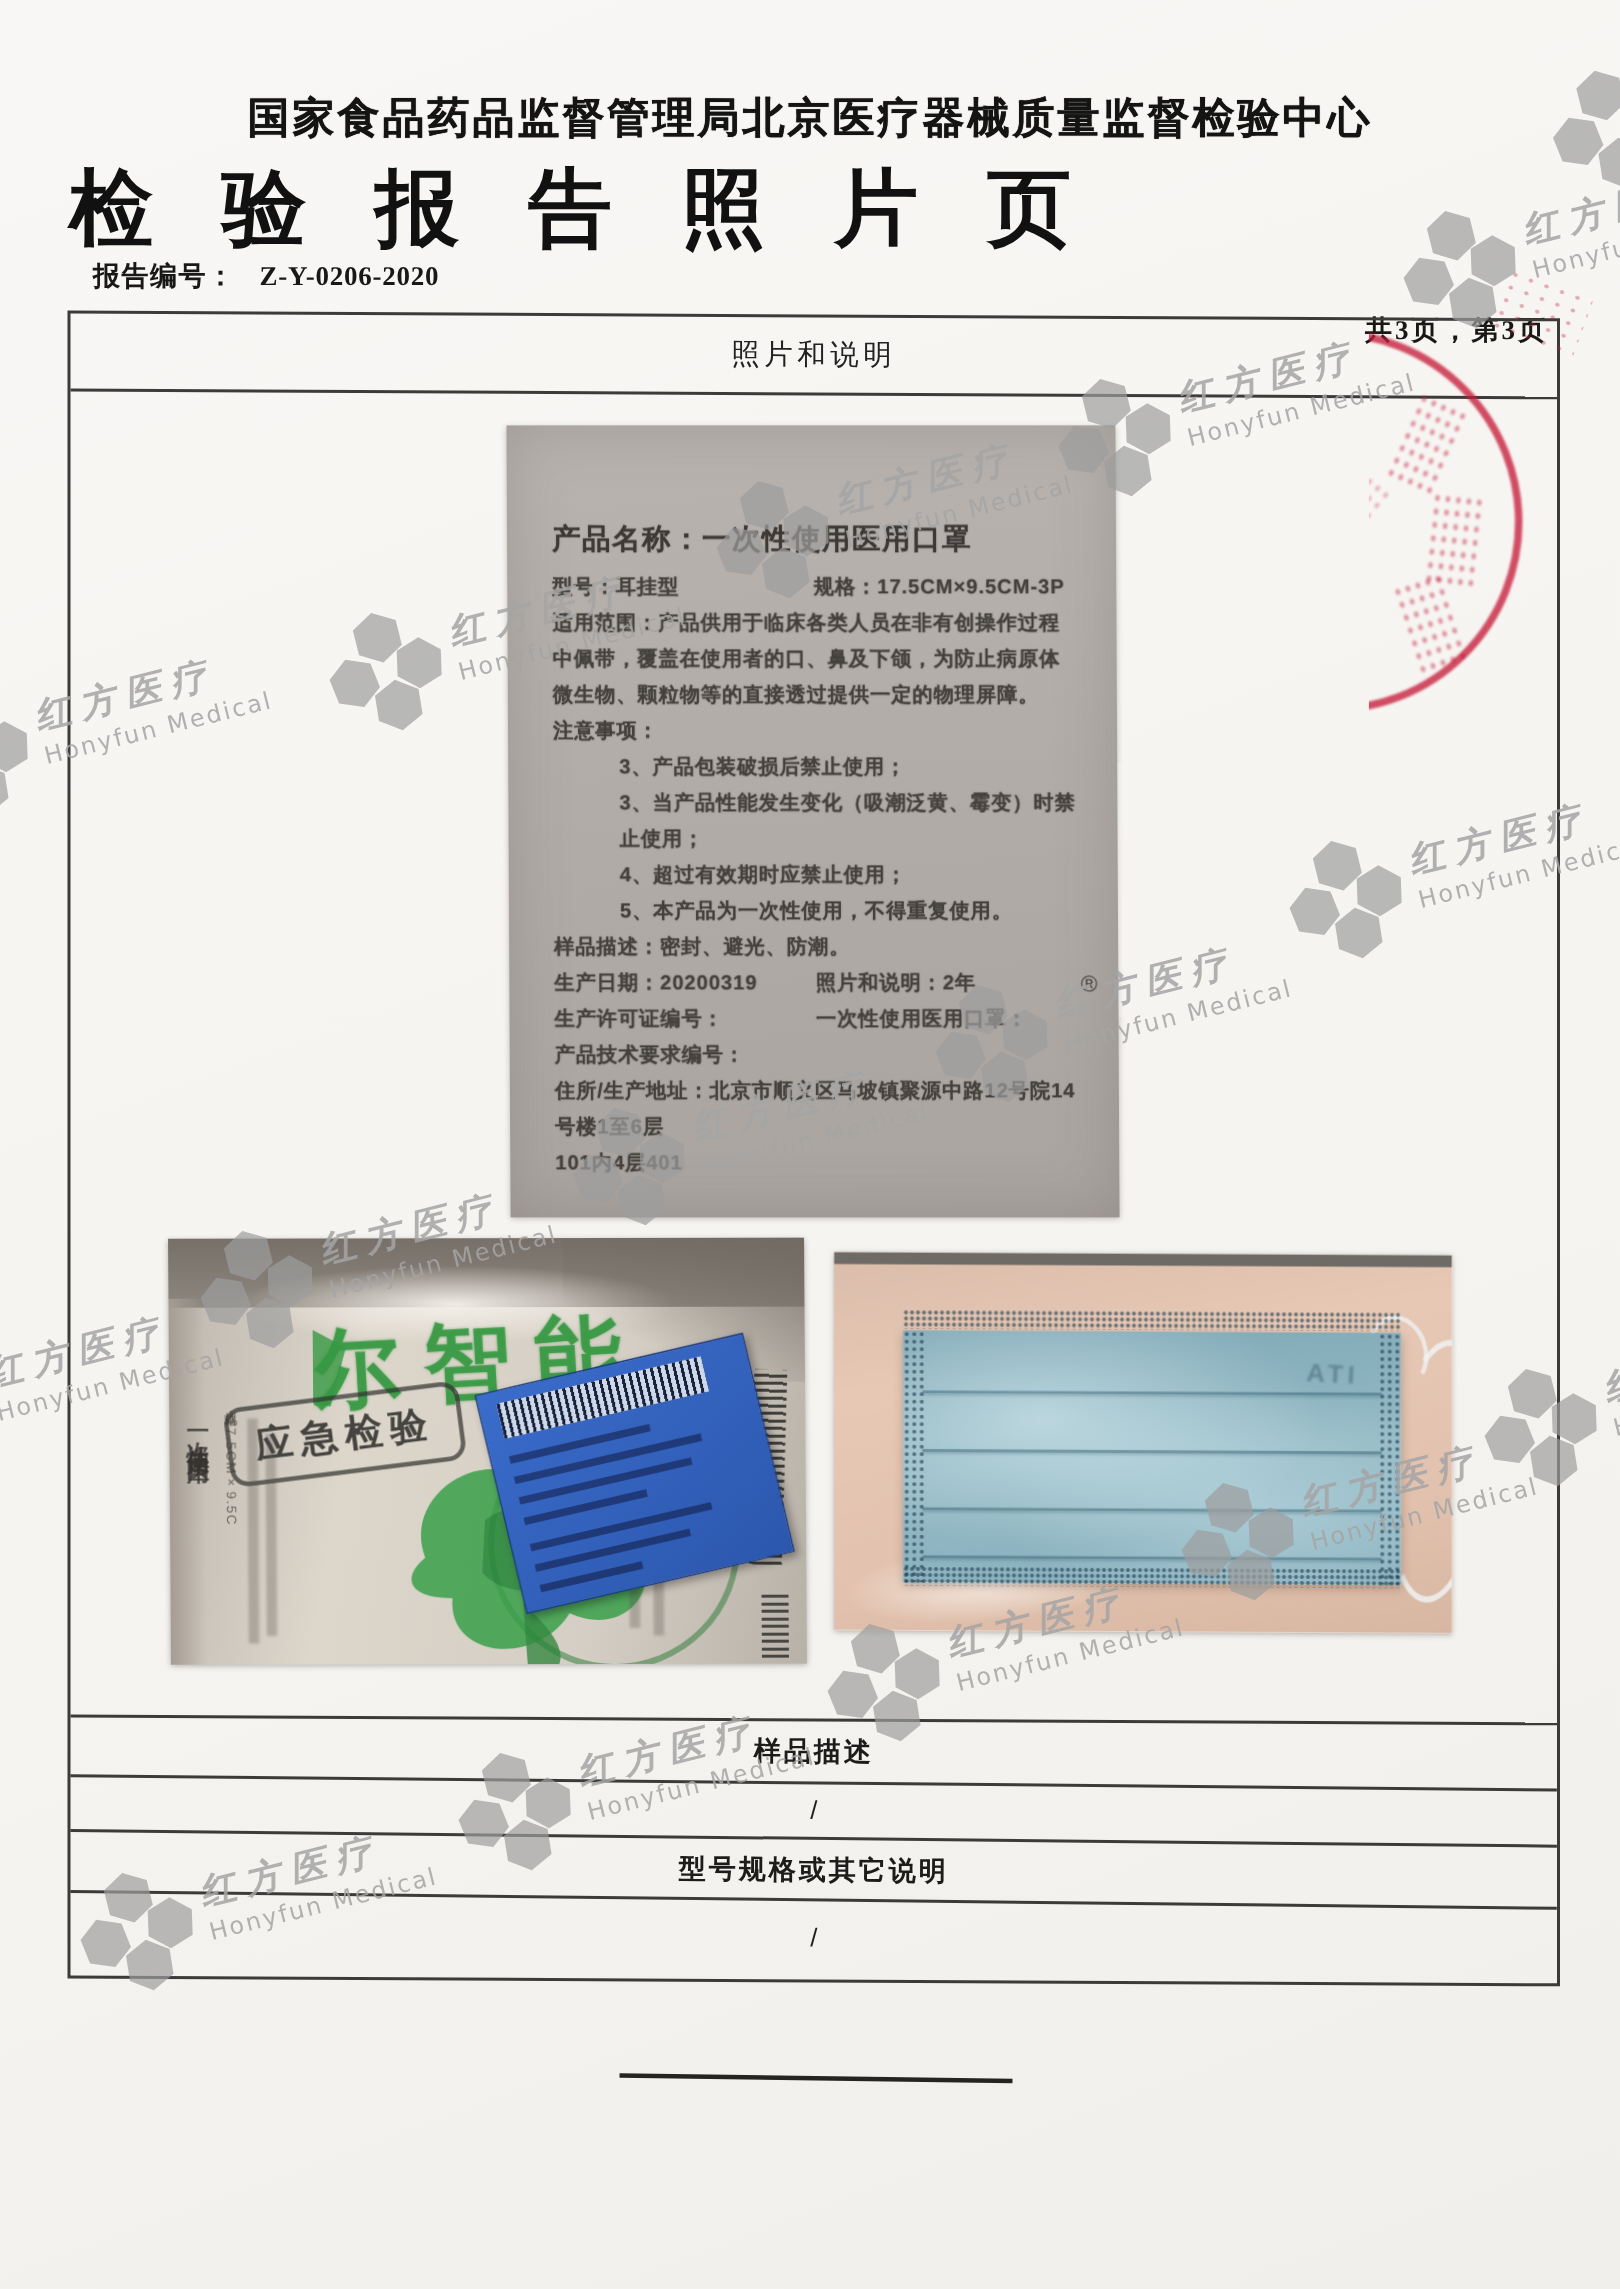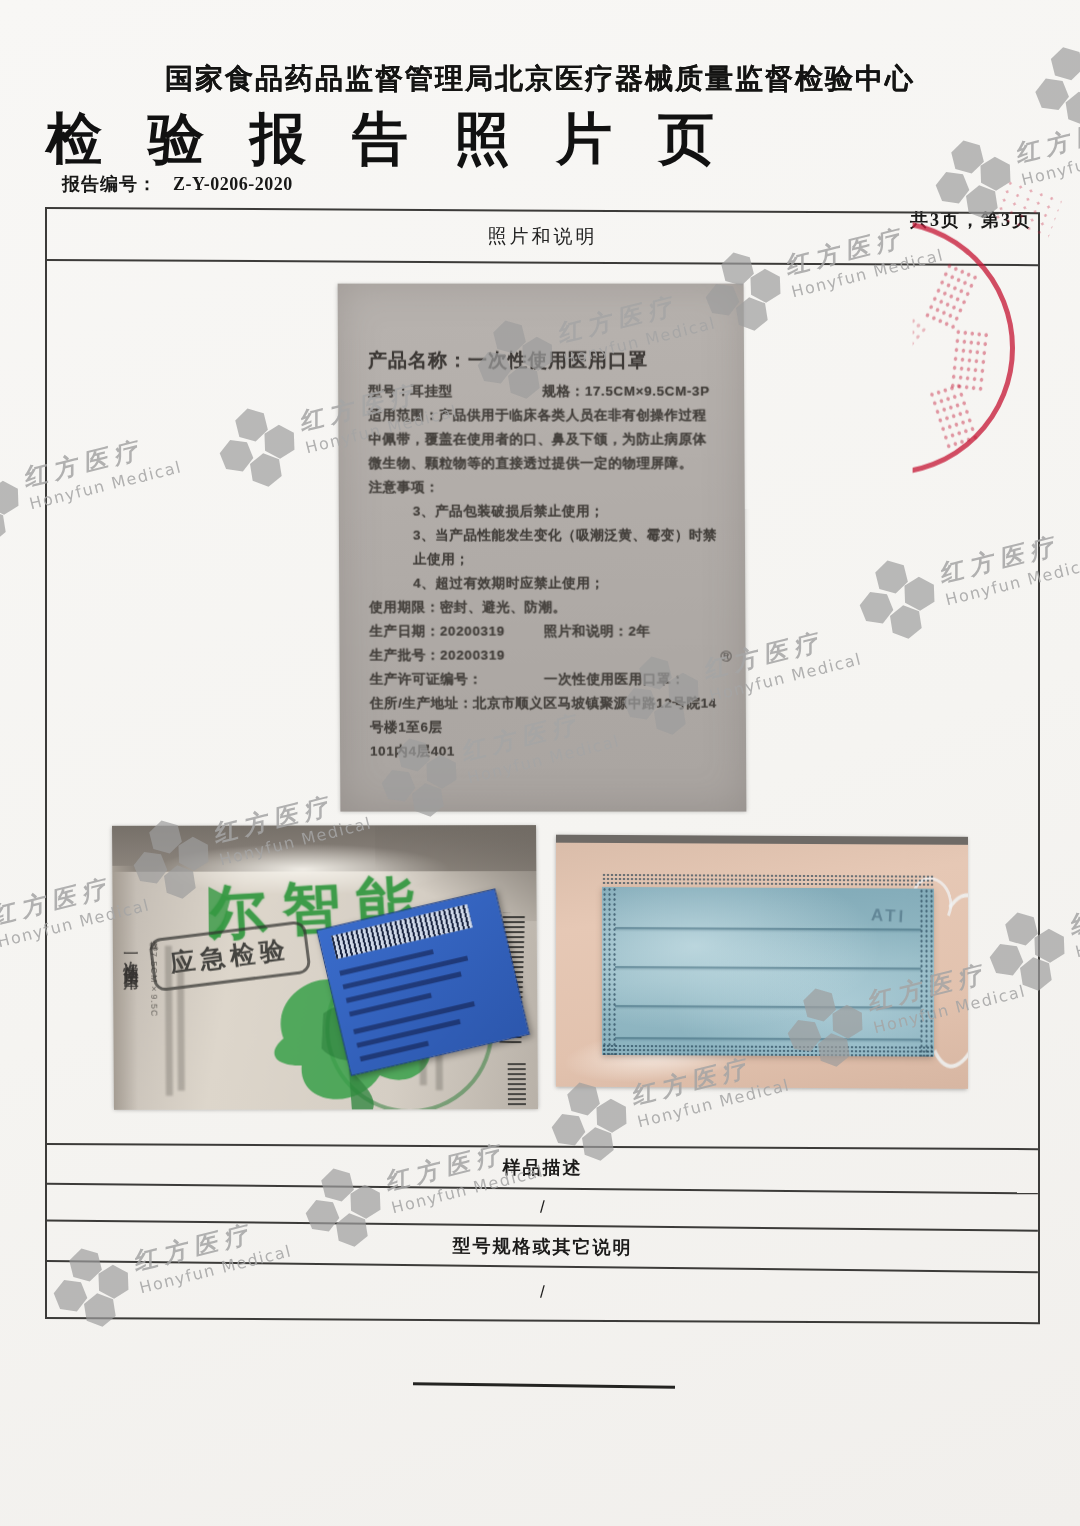--- a/index.html
+++ b/index.html
@@ -180,30 +180,31 @@
           <div class="lp-name">产品名称：一次性使用医用口罩</div>
           <div class="cols">
             <span>型号：耳挂型</span>
             <span>规格：17.5CM×9.5CM-3P</span>
           </div>
           <div>适用范围：产品供用于临床各类人员在非有创操作过程中佩带，覆盖在使用者的口、鼻及下颌，为防止病原体微生物、颗粒物等的直接透过提供一定的物理屏障。</div>
           <div>注意事项：</div>
           <div class="lp-list">3、产品包装破损后禁止使用；</div>
           <div class="lp-list">3、当产品性能发生变化（吸潮泛黄、霉变）时禁止使用；</div>
           <div class="lp-list">4、超过有效期时应禁止使用；</div>
-          <div>使用期限：密封、避光、防潮。</div>
+          <div class="lp-list">5、本产品为一次性使用，不得重复使用。</div>
+          <div>样品描述：密封、避光、防潮。</div>
           <div class="cols">
             <span>生产日期：20200319</span>
             <span>照片和说明：2年</span>
           </div>
-          <div>生产批号：20200319</div>
           <div class="cols">
             <span>生产许可证编号：</span>
             <span>一次性使用医用口罩：</span>
           </div>
+          <div>产品技术要求编号：</div>
           <div>住所/生产地址：北京市顺义区马坡镇聚源中路12号院14号楼1至6层</div>
           <div>101内4层401</div>
         </div>
         <div class="reg-mark">®</div>
       </div>
 
       <div class="pkg-photo">
         <div class="pkg-top"></div>
         <div class="pkg-corner"></div>
         <div class="pkg-left-strip"></div>

